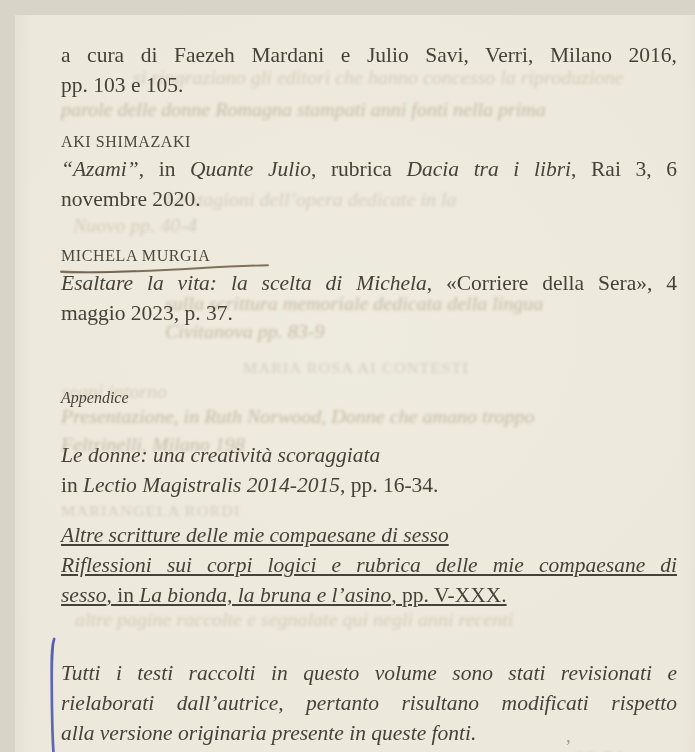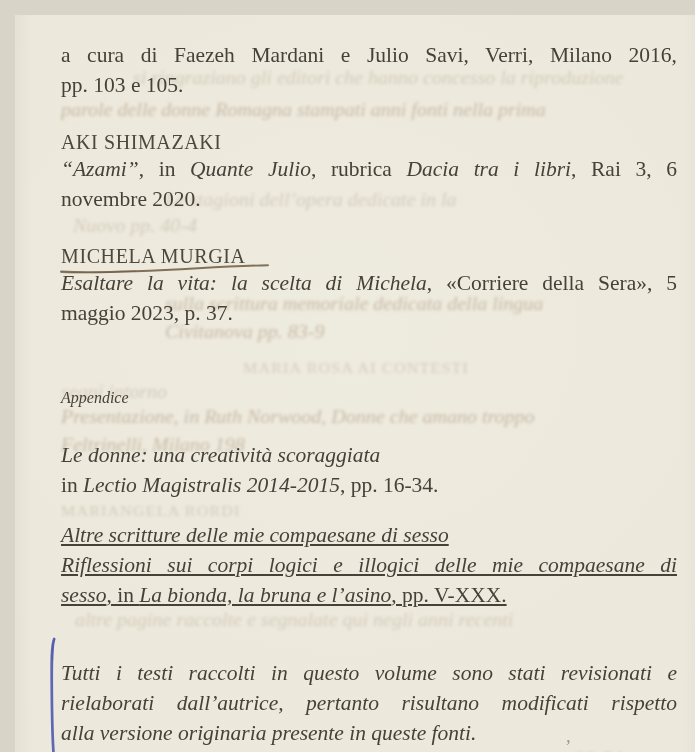--- a/index.html
+++ b/index.html
@@ -26,21 +26,21 @@
     transform:scaleY(0.95);
   }
   .bleed.caps { font-style:normal; font-size:16px; letter-spacing:1.2px; color:rgba(128,98,62,0.30); }
   .bleed.f2 { color:rgba(128,98,62,0.22); }
   
   .content { position:absolute; inset:0; z-index:2; padding:25px 33px 0 46px; }
   .line { font-size:21.5px; line-height:30px; }
   .jline { text-align:justify; text-align-last:justify; }
   .it { font-style:italic; }
   .head {
-    font-size:20px; line-height:24px; letter-spacing:0.6px;
+    font-size:16px; line-height:24px; letter-spacing:0.6px;
     color:#4e473e; position:relative;
   }
   .entry-shimazaki { margin-top:30px; }
   .entry-murgia { margin-top:30px; }
   .appendix-heading { margin-top:55px; font-size:16px; line-height:30px; }
   .entry-ledonne { margin-top:27px; }
   .entry-altre { margin-top:20px;text-decoration:underline; }
   .revision-note { margin-top:48px; position:relative; }
   
   .hand-underline { position:absolute; left:-3px; top:19px; width:214px; height:12px; }
@@ -90,34 +90,34 @@
     </div>
 
     <div class="entry entry-murgia">
       <div class="head">
         <span>MICHELA MURGIA</span>
         <svg class="hand-underline" viewBox="0 0 214 12" aria-hidden="true">
           <path d="M3,8.5 C 35,10.2 90,8 140,5.2 C 170,3.6 195,2.6 210,2.2" stroke="#6e5a42" stroke-width="1.9" fill="none" stroke-linecap="round" opacity="0.85"></path>
           <path d="M3,9.3 C 25,10.6 55,9.6 78,8.2" stroke="#6e5a42" stroke-width="1.2" fill="none" stroke-linecap="round" opacity="0.55"></path>
         </svg>
       </div>
-      <div class="line jline"><span class="it">Esaltare la vita: la scelta di Michela</span><span>, «Corriere della Sera», 5</span></div>
+      <div class="line jline"><span class="it">Esaltare la vita: la scelta di Michela</span><span>, «Corriere della Sera», 4</span></div>
       <div class="line"><span>maggio 2023, p. 37.</span></div>
     </div>
 
     <div class="appendix-heading it">Appendice</div>
 
     <div class="entry entry-ledonne">
       <div class="line"><span class="it">Le donne: una creatività scoraggiata</span></div>
       <div class="line"><span>in </span><span class="it">Lectio Magistralis 2014-2015</span><span>, pp. 16-34.</span></div>
     </div>
 
     <div class="entry entry-altre">
       <div class="line"><span class="it">Altre scritture delle mie compaesane di sesso</span></div>
-      <div class="line jline"><span class="it">Riflessioni sui corpi logici e illogici delle mie compaesane di</span></div>
+      <div class="line jline"><span class="it">Riflessioni sui corpi logici e rubrica delle mie compaesane di</span></div>
       <div class="line"><span class="it">sesso</span><span>, in </span><span class="it">La bionda, la bruna e l’asino</span><span>, pp. V-XXX.</span></div>
     </div>
 
     <div class="revision-note">
       <svg class="pen-line" viewBox="0 0 10 122" aria-hidden="true">
         <path d="M6.2,3 C 3.2,10 3.6,30 3.8,55 C 4.0,80 4.4,102 5.6,118" stroke="#4a54ae" stroke-width="2.7" fill="none" stroke-linecap="round" opacity="0.88"></path>
         <path d="M6.4,3.5 C 5.0,8 4.4,16 4.4,24" stroke="#4a54ae" stroke-width="1.4" fill="none" stroke-linecap="round" opacity="0.5"></path>
       </svg>
       <div class="line jline it">Tutti i testi raccolti in questo volume sono stati revisionati e</div>
       <div class="line jline it">rielaborati dall’autrice, pertanto risultano modificati rispetto</div>

